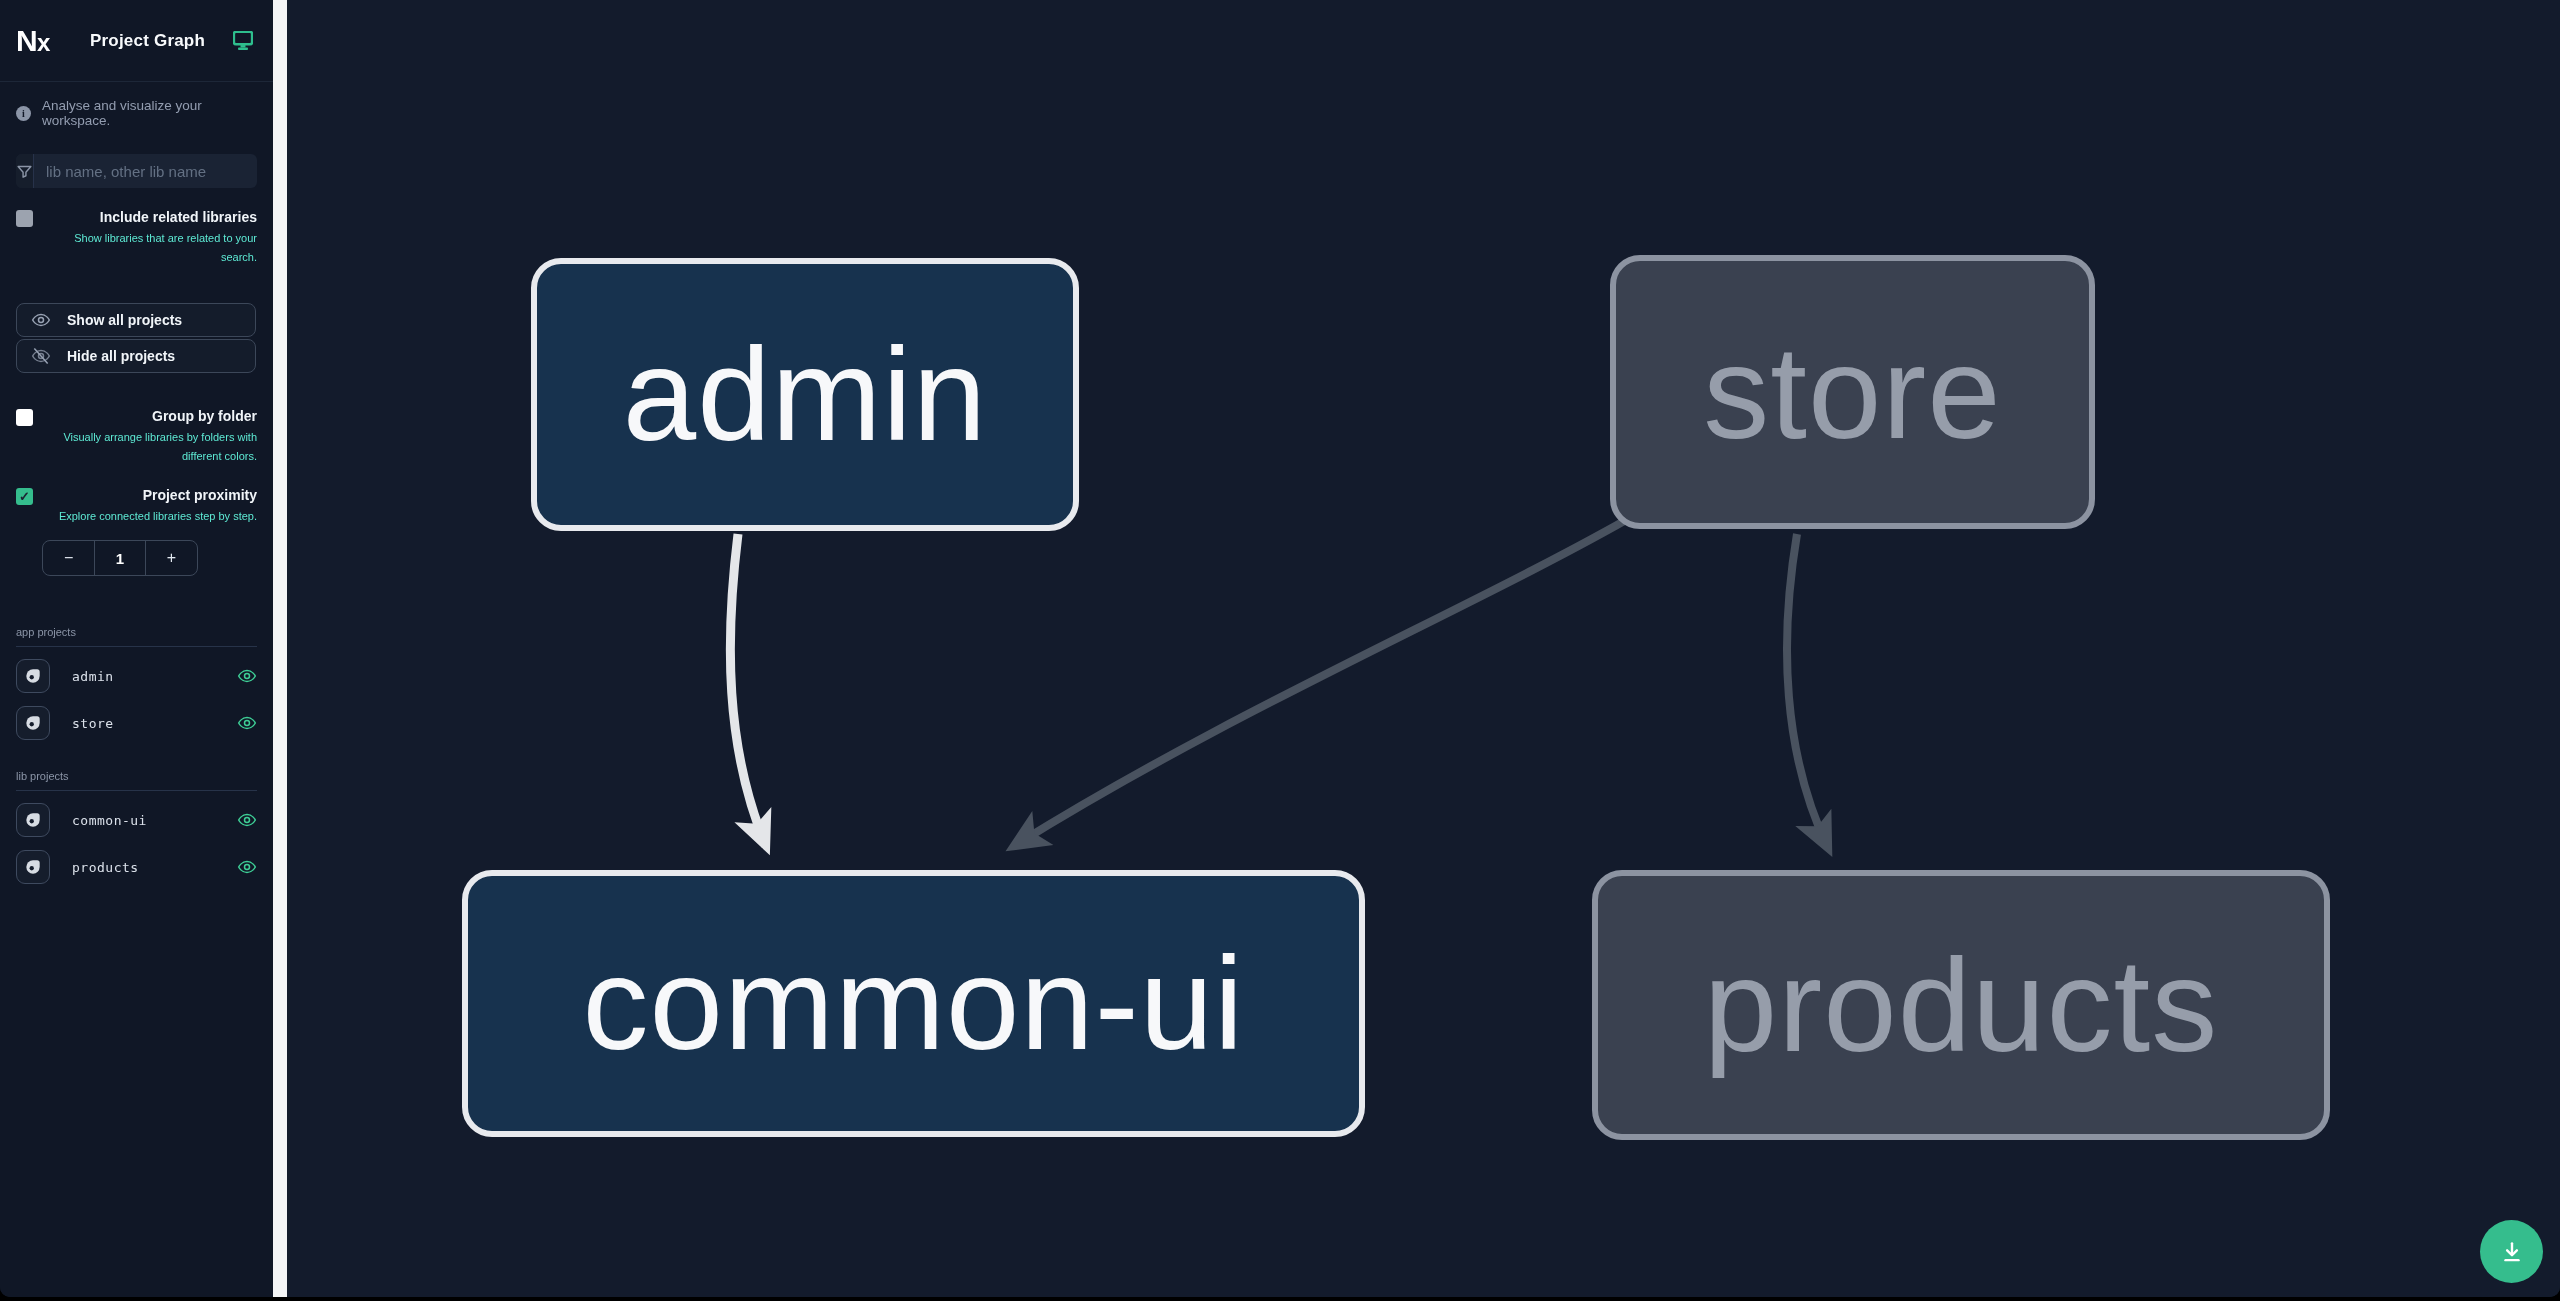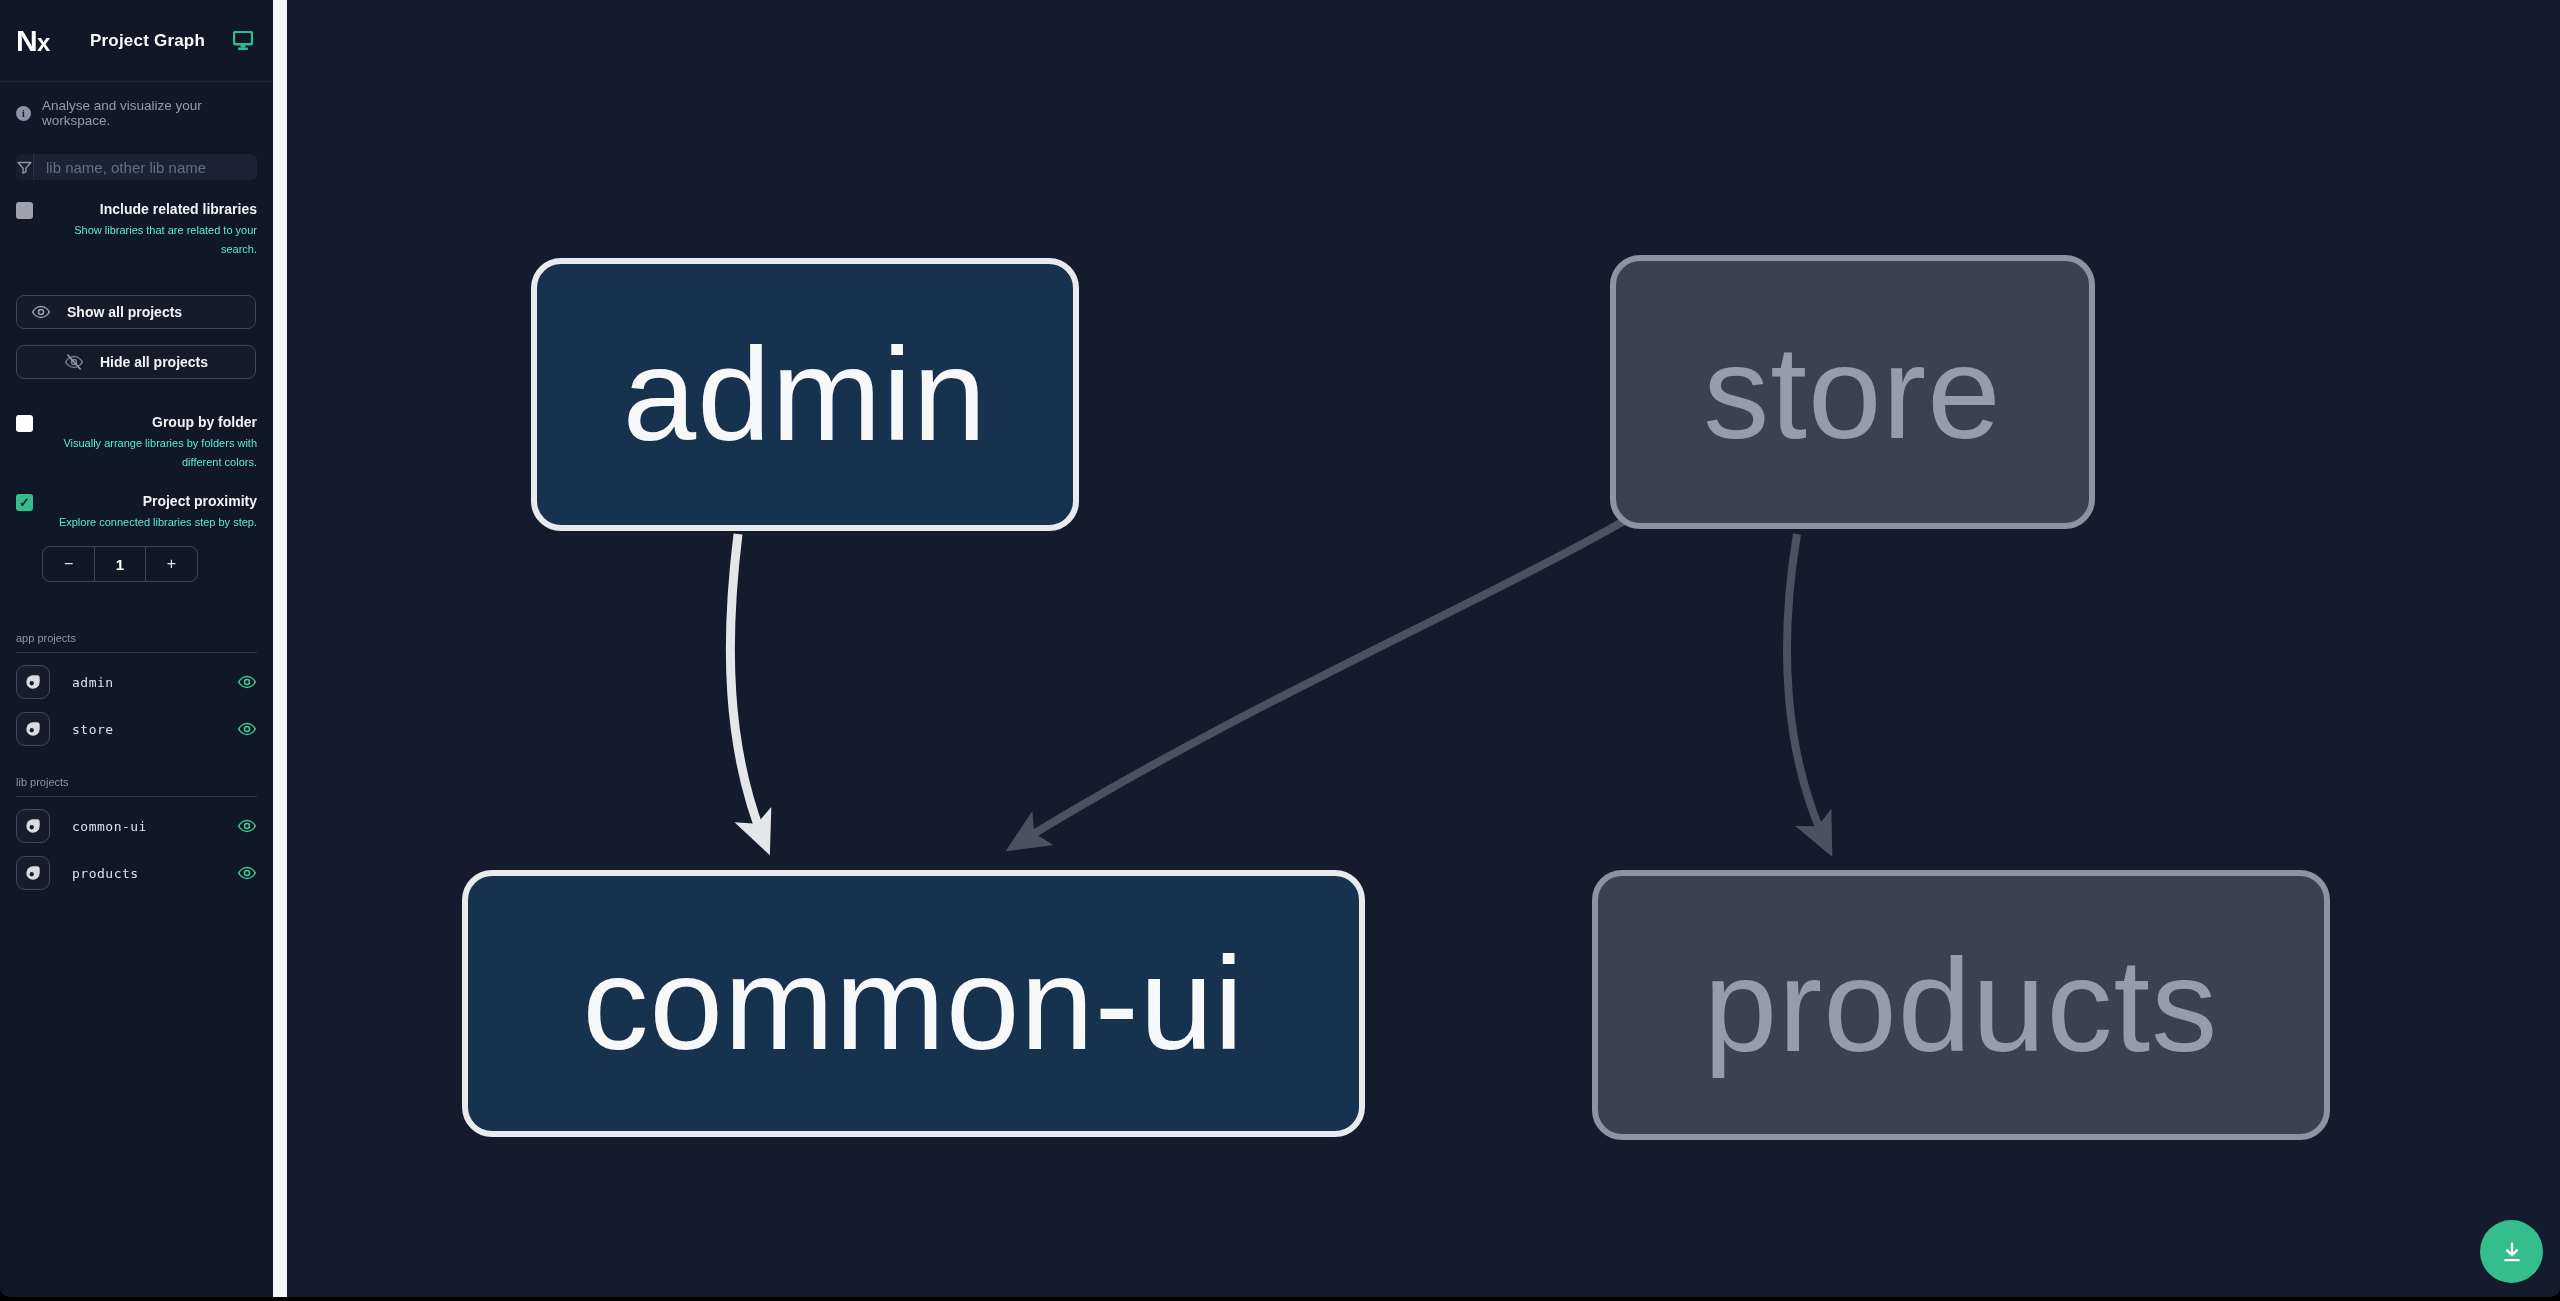--- a/index.html
+++ b/index.html
@@ -16,21 +16,21 @@
   .logo { width:46px; height:34px; display:flex; align-items:center; }
   .app-title { font-size:17px; font-weight:700; color:#f8fafc; margin-left:28px; letter-spacing:.2px; }
   .monitor { margin-left:auto; display:flex; }
 
   .tagline { margin:16px 16px 0; display:flex; align-items:center; gap:11px;
              font-size:13.5px; color:#939db0; }
   .info-dot { width:15px; height:15px; border-radius:50%; background:#8b95a7;
               color:#101726; font-size:10px; font-weight:700; display:flex;
               align-items:center; justify-content:center; flex:none; font-family:"Liberation Serif", serif; }
 
-  .search { margin:26px 16px 0; height:26px; background:#1a2334; border-radius:6px;
+  .search { margin:26px 16px 0; height:34px; background:#1a2334; border-radius:6px;
             display:flex; align-items:stretch; overflow:hidden; }
   .search .funnel { width:46px; display:flex; align-items:center; justify-content:center;
                     border-right:1px solid #27324a; background:#161e2c; }
   .search input { flex:1; background:transparent; border:none; outline:none;
                   color:#e2e8f0; font-size:15px; padding:0 12px;
                   font-family:"Liberation Sans", sans-serif; }
   .search input::placeholder { color:#637083; }
 
   .opt { display:flex; margin:20px 16px 0; gap:11px; cursor:pointer; }
   .cb { width:17px; height:17px; border-radius:3px; flex:none; margin-top:2px;
@@ -39,21 +39,21 @@
   .cb-white { background:#ffffff; }
   .cb-checked { background:#35bd8d; color:#1c2433; font-size:13px; font-weight:700; }
   .opt-text { width:218px;text-align:right; }
   .opt-label { display:block; font-size:14px; font-weight:700; color:#f1f5f9; line-height:19px; }
   .opt-desc  { display:block; font-size:11px; color:#5eead4; line-height:19px; margin-top:2px; }
 
   .sb-btn { display:flex; align-items:center; gap:16px; width:240px; height:34px;
             margin:36px 16px 0; background:#141c2b; border:1px solid #3c4759;
             border-radius:8px; color:#f1f5f9; font-size:14px; font-weight:700;
             padding:16px 14px; cursor:pointer; font-family:"Liberation Sans", sans-serif; }
-  .sb-btn + .sb-btn { margin-top:16px;justify-content:center; }
+  .sb-btn + .sb-btn { margin-top:2px; }
 
   .mt34 { margin-top:34px; } .mt20 { margin-top:20px; }
 
   .stepper { margin:14px 0 0 42px; width:156px; height:36px; display:flex;
              border:1px solid #3c4759; border-radius:8px; overflow:hidden; }
   .stepper > * { width:52px; display:flex; align-items:center; justify-content:center;
                  background:transparent; border:none; color:#e2e8f0; font-size:16px;
                  font-family:"Liberation Sans", sans-serif; }
   .stepper .step-btn { cursor:pointer; }
   .stepper .step-val { border-left:1px solid #3c4759; border-right:1px solid #3c4759;

